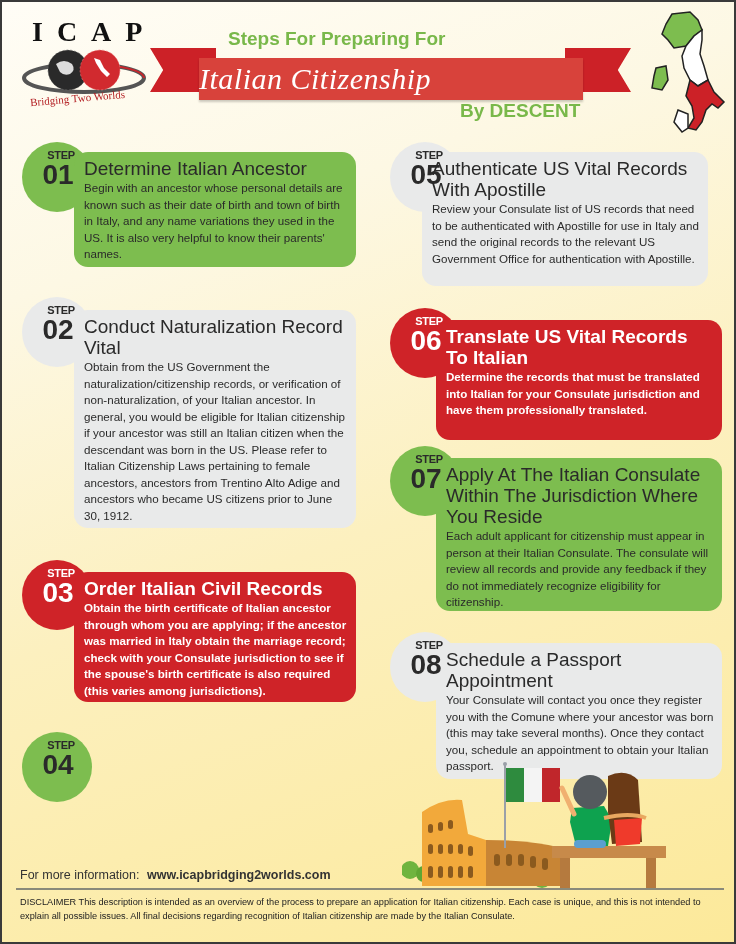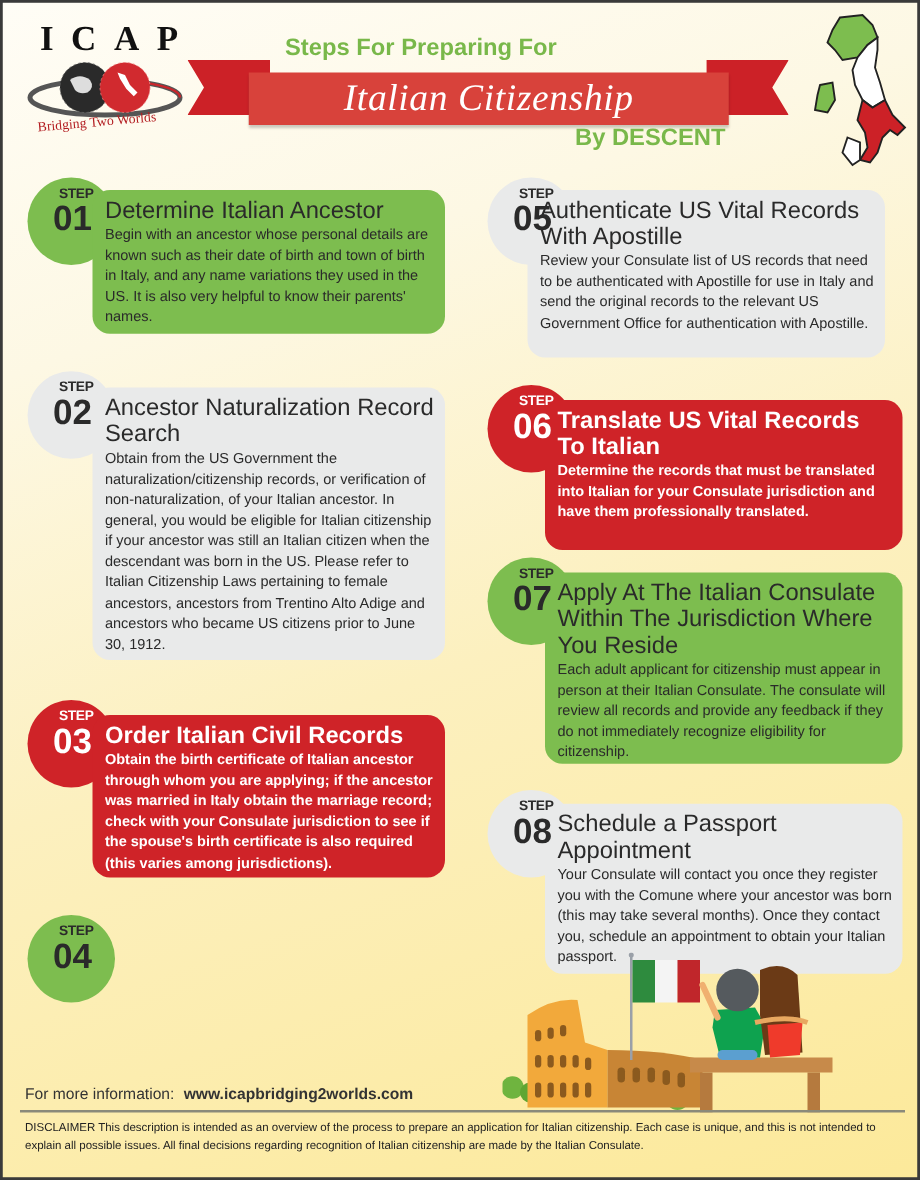--- a/index.html
+++ b/index.html
@@ -32,21 +32,21 @@
     position: absolute; left: 148px; top: 46px; width: 66px; height: 44px; background: #cc2127;
     clip-path: polygon(0 0, 100% 0, 100% 100%, 0 100%, 20% 50%);
   }
   .ribbon-tail-r {
     position: absolute; left: 563px; top: 46px; width: 66px; height: 44px; background: #cc2127;
     clip-path: polygon(0 0, 100% 0, 80% 50%, 100% 100%, 0 100%);
   }
   .ribbon {
     position: absolute; left: 197px; top: 56px; width: 384px; height: 42px;
     background: #d8423b; box-shadow: 0 2px 2px rgba(0,0,0,0.2);
-    display: flex; align-items: center; justify-content: center;
+    display: flex; align-items: center; justify-content: flex-start;
   }
   .ribbon span {
     font-family: "Liberation Serif", "DejaVu Serif", serif; font-style: italic;
     font-size: 30px; color: #fff; letter-spacing: 0.5px;
   }
   .headline-bottom {
     position: absolute; left: 458px; top: 98px; font-size: 19px; font-weight: bold;
     color: #79b84a; white-space: nowrap;
   }
   .italy-map { position: absolute; left: 640px; top: 8px; width: 90px; height: 128px; }
@@ -137,21 +137,21 @@
       <div class="title">Determine Italian Ancestor</div>
       <div class="desc">Begin with an ancestor whose personal details are known such as their date of birth and town of birth in Italy, and any name variations they used in the US. It is also very helpful to know their parents' names.</div>
     </div>
     <div class="num-label">STEP</div>
     <div class="num">01</div>
   </div>
 
   <div class="step gray" style="left:20px;top:295px;width:334px;height:232px;">
     <div class="circle"></div>
     <div class="card" style="left:52px;top:13px;width:282px;height:218px;padding-left:10px;">
-      <div class="title">Ancestor Naturalization Record Search</div>
+      <div class="title">Conduct Naturalization Record Vital</div>
       <div class="desc">Obtain from the US Government the naturalization/citizenship records, or verification of non-naturalization, of your Italian ancestor. In general, you would be eligible for Italian citizenship if your ancestor was still an Italian citizen when the descendant was born in the US. Please refer to Italian Citizenship Laws pertaining to female ancestors, ancestors from Trentino Alto Adige and ancestors who became US citizens prior to June 30, 1912.</div>
     </div>
     <div class="num-label">STEP</div>
     <div class="num">02</div>
   </div>
 
   <div class="step red" style="left:20px;top:558px;width:334px;height:140px;">
     <div class="circle"></div>
     <div class="card" style="left:52px;top:12px;width:282px;height:130px;padding-left:10px;">
       <div class="title">Order Italian Civil Records</div>

